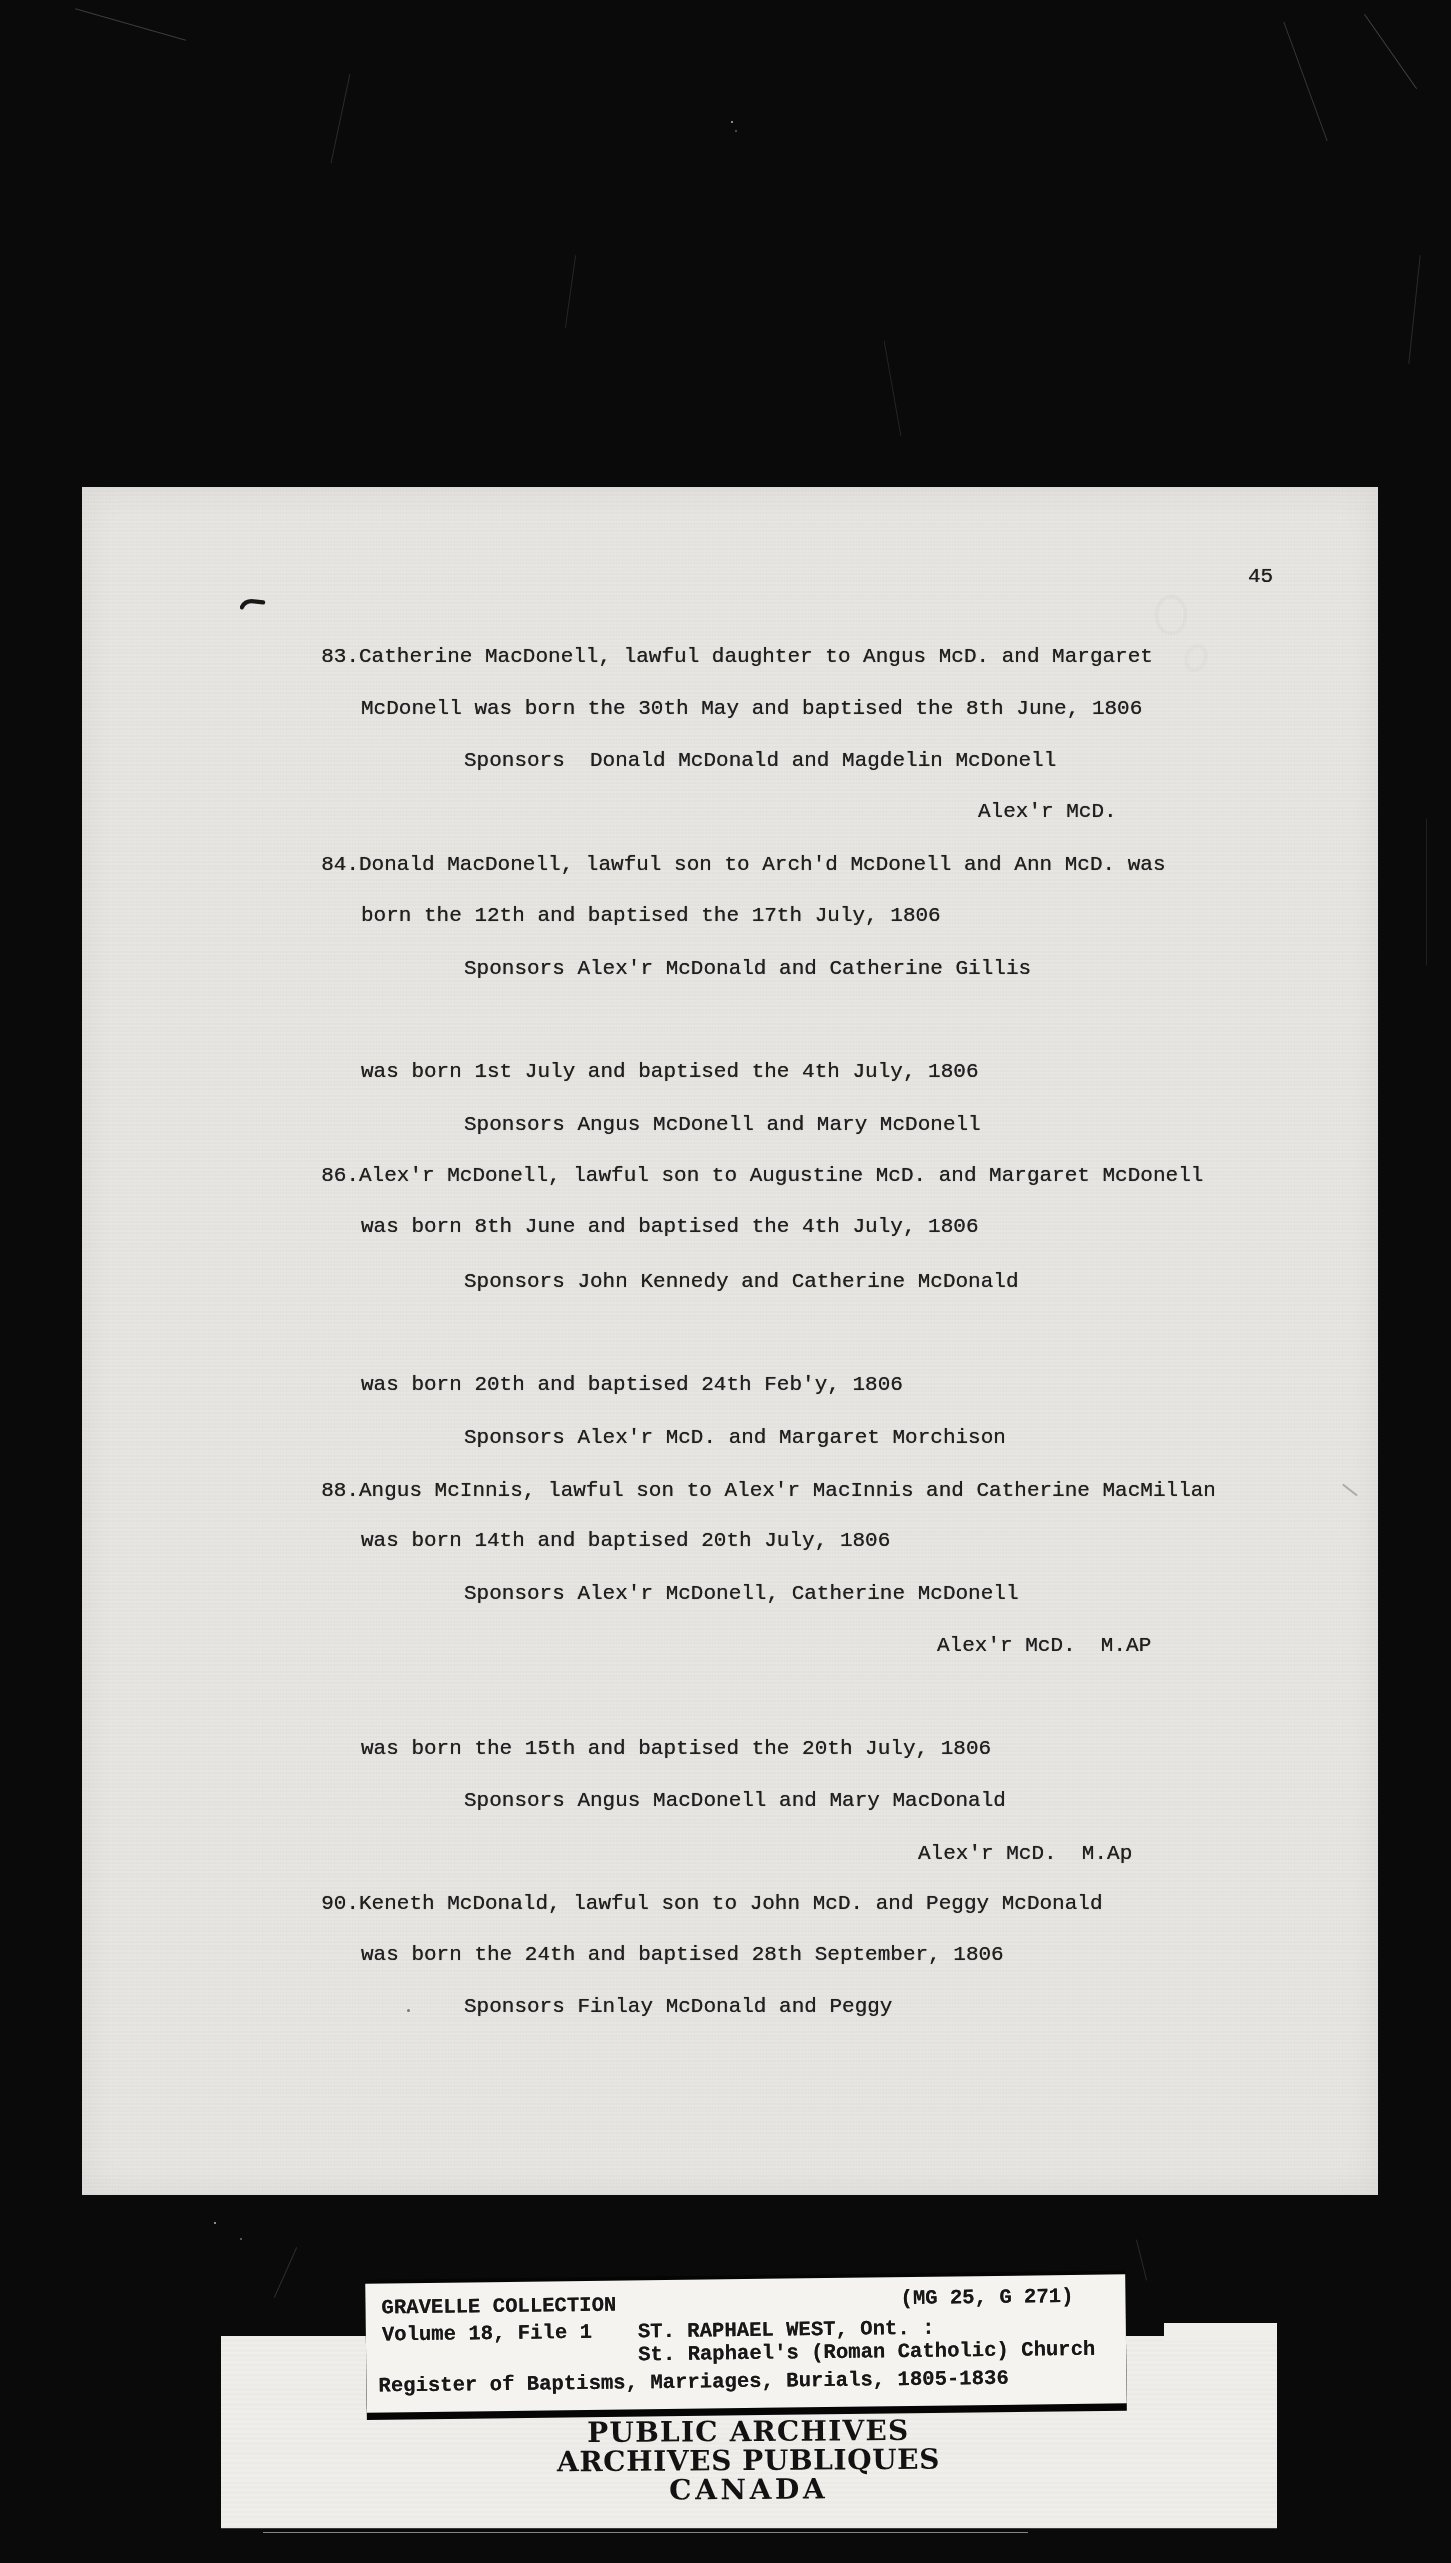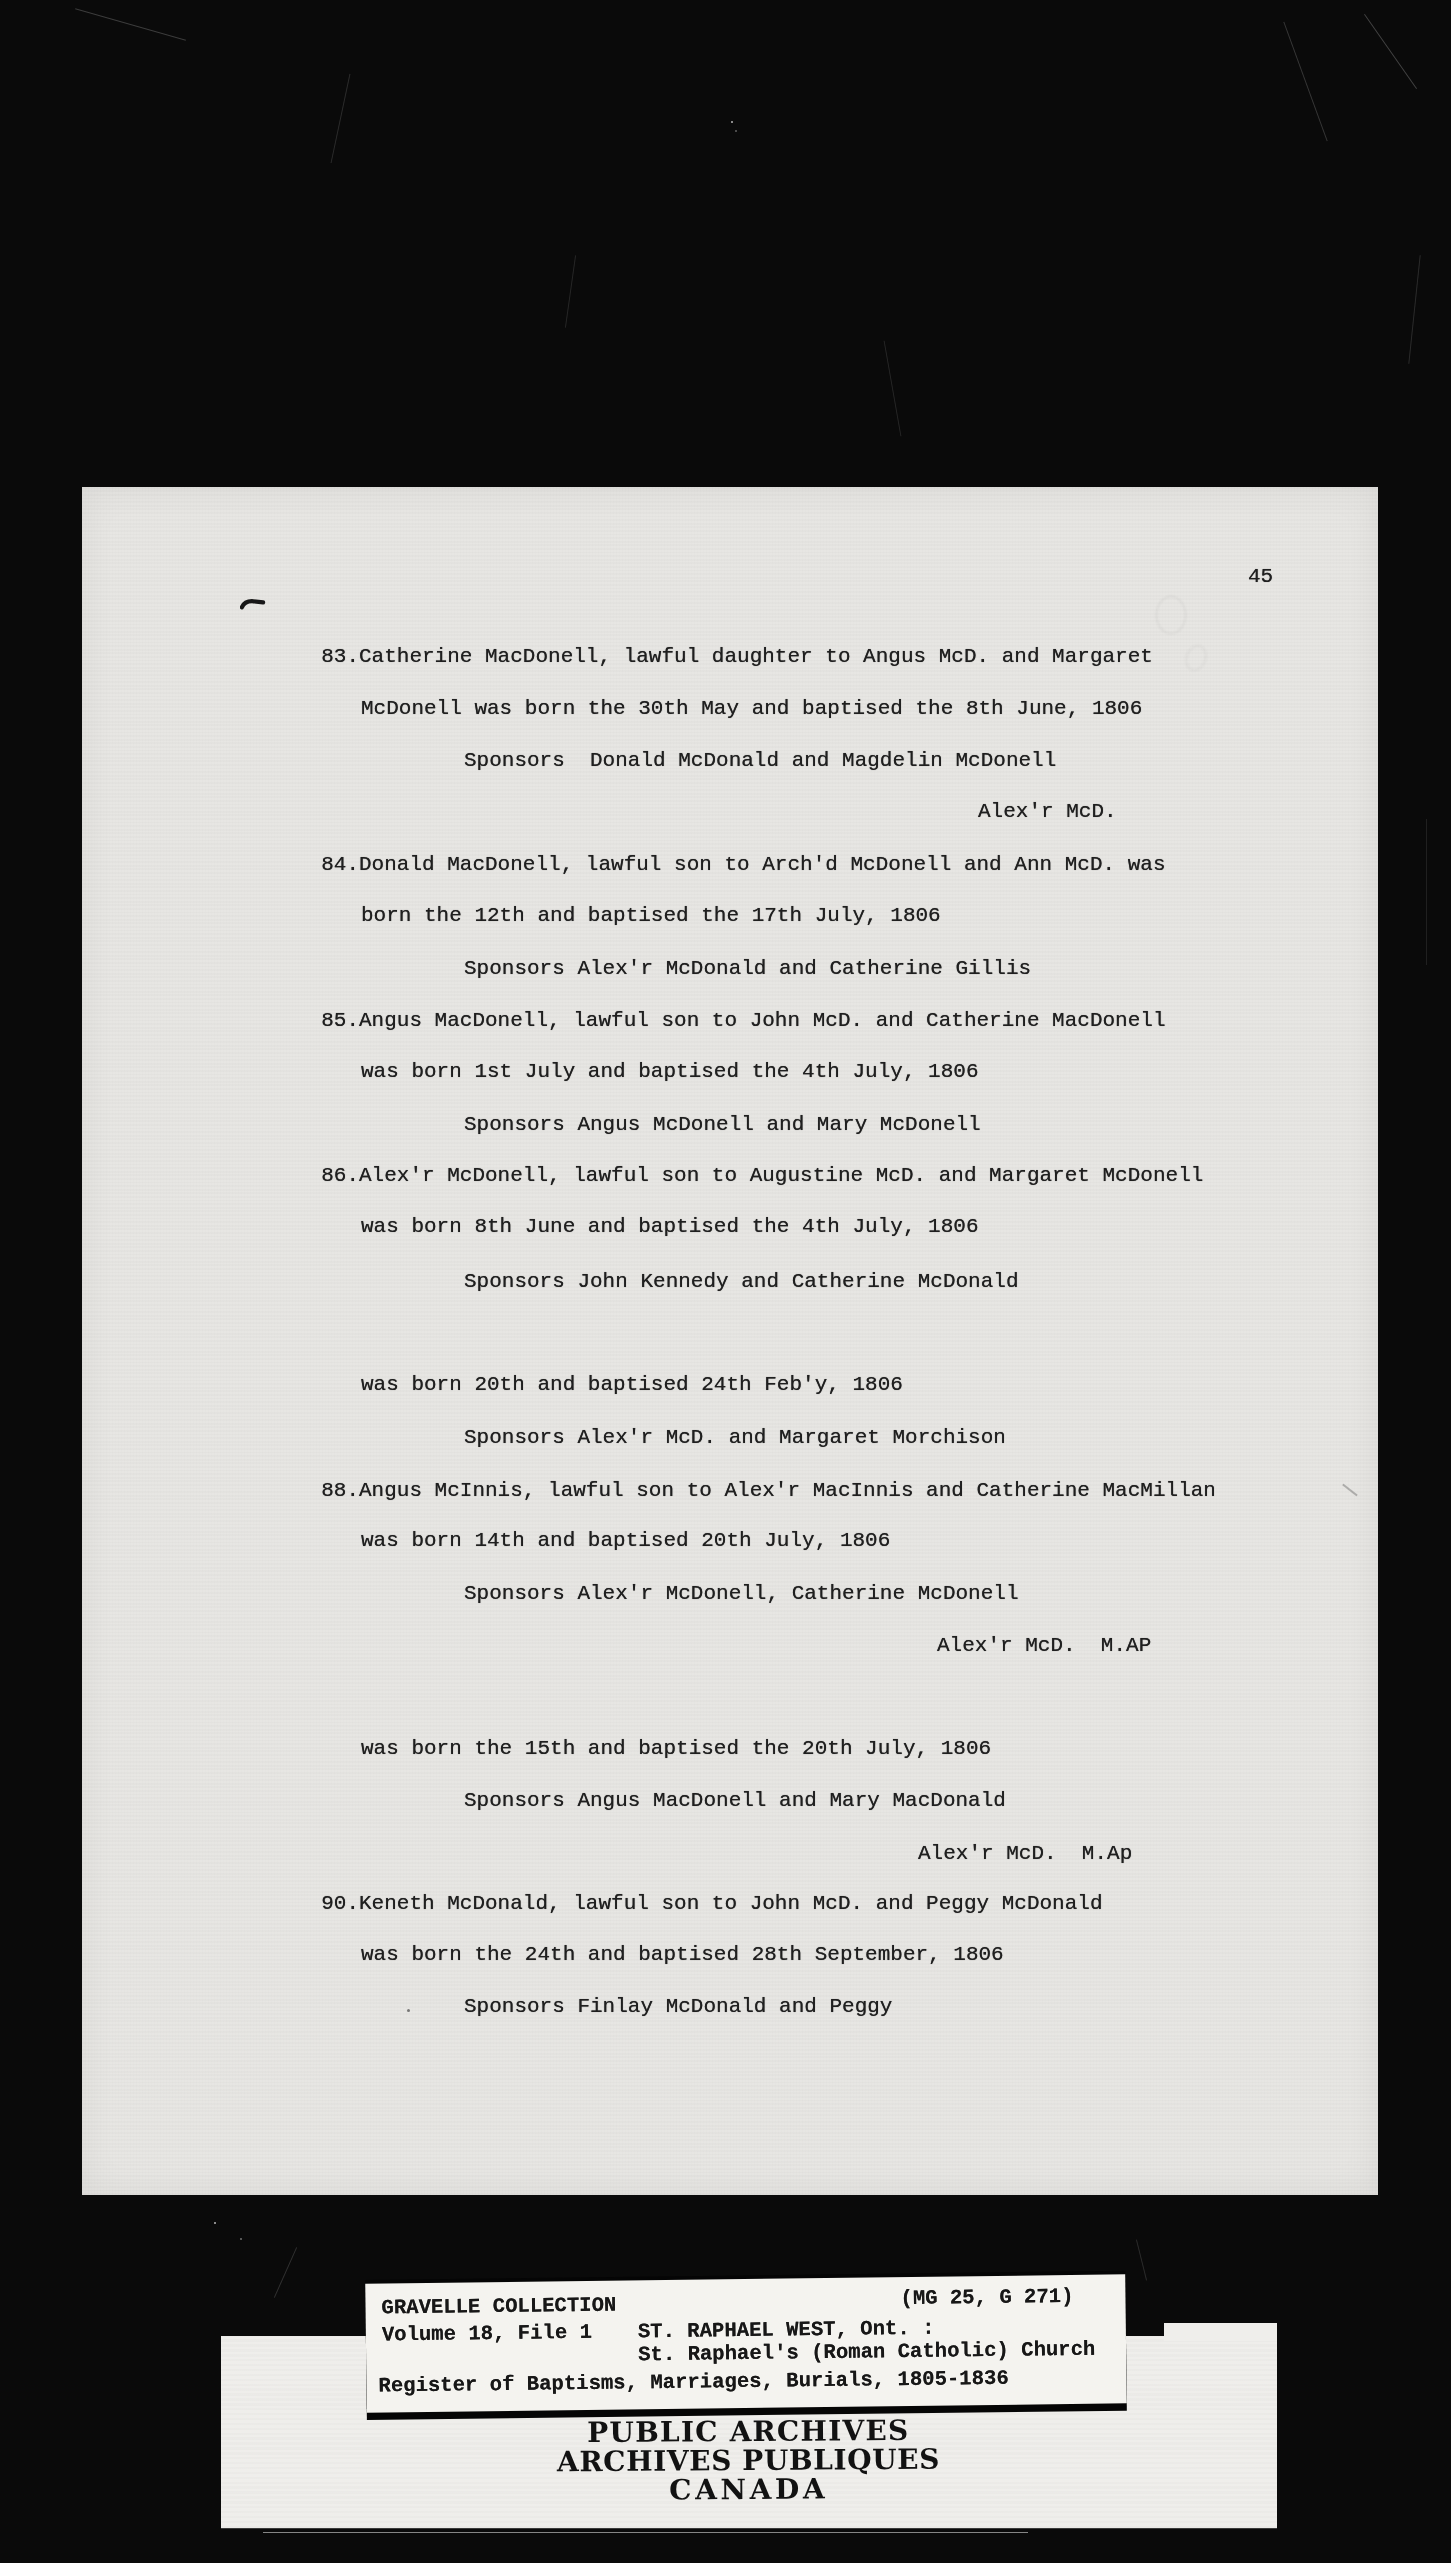--- a/index.html
+++ b/index.html
@@ -161,21 +161,20 @@
 
     <div class="line entry-first" style="top:158px"><span class="num">83.</span><span>Catherine MacDonell, lawful daughter to Angus McD. and Margaret</span></div>
     <div class="line entry-cont" style="top:210px">McDonell was born the 30th May and baptised the 8th June, 1806</div>
     <div class="line entry-spon" style="top:262px">Sponsors  Donald McDonald and Magdelin McDonell</div>
     <div class="line" style="top:313px; left:896px">Alex'r McD.</div>
 
     <div class="line entry-first" style="top:366px"><span class="num">84.</span><span>Donald MacDonell, lawful son to Arch'd McDonell and Ann McD. was</span></div>
     <div class="line entry-cont" style="top:417px">born the 12th and baptised the 17th July, 1806</div>
     <div class="line entry-spon" style="top:470px">Sponsors Alex'r McDonald and Catherine Gillis</div>
 
-    <div class="line entry-first" style="top:522px"><span class="num">85.</span><span>Angus MacDonell, lawful son to John McD. and Catherine MacDonell</span></div>
     <div class="line entry-cont" style="top:573px">was born 1st July and baptised the 4th July, 1806</div>
     <div class="line entry-spon" style="top:626px">Sponsors Angus McDonell and Mary McDonell</div>
 
     <div class="line entry-first" style="top:677px"><span class="num">86.</span><span>Alex'r McDonell, lawful son to Augustine McD. and Margaret McDonell</span></div>
     <div class="line entry-cont" style="top:728px">was born 8th June and baptised the 4th July, 1806</div>
     <div class="line entry-spon" style="top:783px">Sponsors John Kennedy and Catherine McDonald</div>
 
     <div class="line entry-cont" style="top:886px">was born 20th and baptised 24th Feb'y, 1806</div>
     <div class="line entry-spon" style="top:939px">Sponsors Alex'r McD. and Margaret Morchison</div>
 

